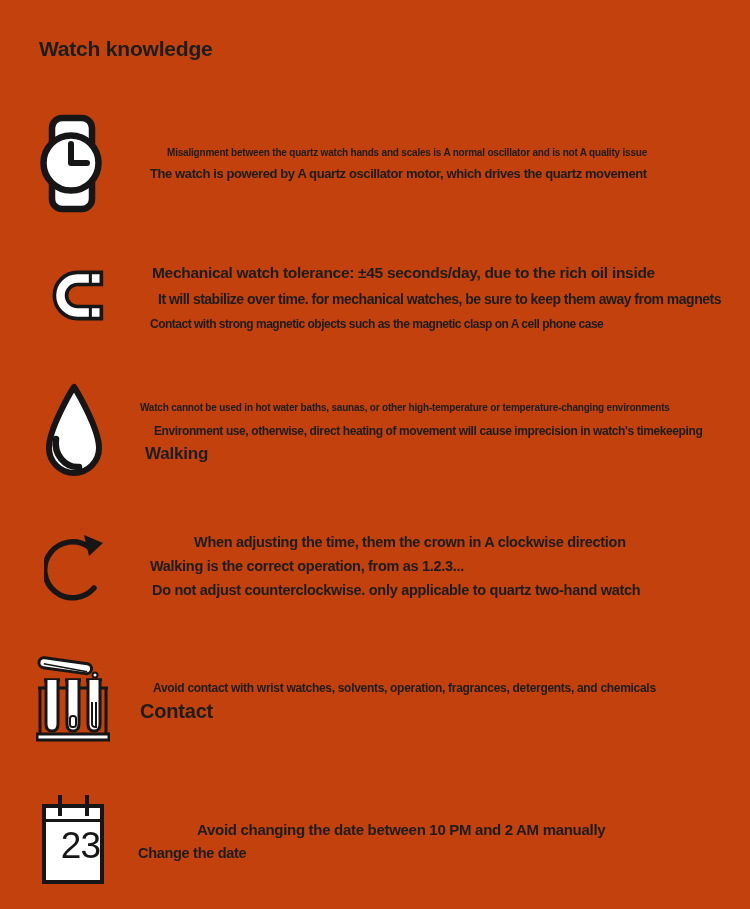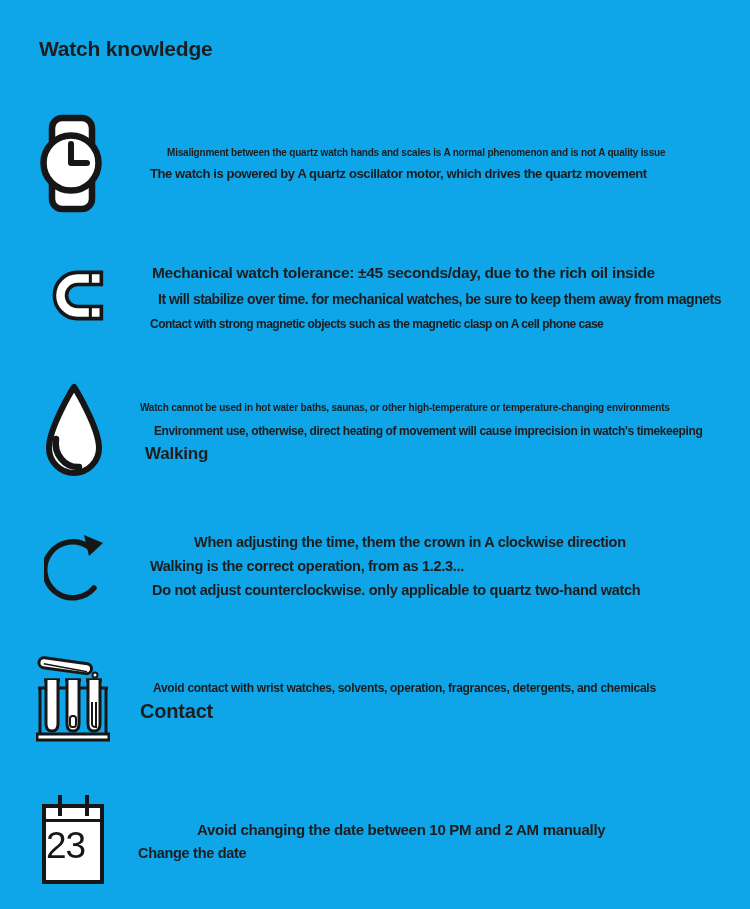--- a/index.html
+++ b/index.html
@@ -1,19 +1,19 @@
 <!DOCTYPE html>
 <html><head>
 <meta charset="utf-8">
 <style>
   html,body{margin:0;padding:0;background:#ffffff;}
   #page{
     position:relative;
     width:750px;height:909px;
-    background:#0ea5e9;
+    background:#c2410c;
     font-family:"Liberation Sans", sans-serif;
     overflow:hidden;
   }
   .txt{
     position:absolute;
     white-space:nowrap;
     font-weight:700;
     color:#1d1d1d;
     line-height:1.15;
   }
@@ -28,21 +28,21 @@
     position:absolute;
     top:-13px;
     width:3.5px;height:21px;
     background:#161616;
   }
   .cal-head{
     height:11px;
     border-bottom:3.5px solid #161616;
   }
   .cal-num{
-    text-align:left;
+    text-align:right;
     font-size:37px;
     font-weight:400;
     color:#161616;
     letter-spacing:-1px;
     margin-top:3px;
     font-family:"Liberation Sans", sans-serif;
   }
 </style>
 </head>
 <body>
@@ -50,21 +50,21 @@
 <div id="page">
 
   <div class="txt" style="left:39px;top:37px;font-size:21px;letter-spacing:-0.2px;">Watch knowledge</div>
 
   <div>
     <svg class="icon" style="left:40px;top:114px;width:64px;height:99px;" viewBox="0 0 64 99">
       <rect x="12" y="4" width="40" height="91" rx="10" fill="#fff" stroke="#161616" stroke-width="6.5"></rect>
       <circle cx="31" cy="49" r="27.5" fill="#fff" stroke="#161616" stroke-width="6.5"></circle>
       <path d="M31 30 L31 49 L47 49" fill="none" stroke="#161616" stroke-width="6" stroke-linecap="round" stroke-linejoin="round"></path>
     </svg>
-    <div class="txt" style="left:167px;top:147px;font-size:10px;letter-spacing:-0.2px;">Misalignment between the quartz watch hands and scales is A normal phenomenon and is not A quality issue</div>
+    <div class="txt" style="left:167px;top:147px;font-size:10px;letter-spacing:-0.2px;">Misalignment between the quartz watch hands and scales is A normal oscillator and is not A quality issue</div>
     <div class="txt" style="left:150px;top:167px;font-size:13px;letter-spacing:-0.4px;">The watch is powered by A quartz oscillator motor, which drives the quartz movement</div>
   </div>
 
   <div>
     <svg class="icon" style="left:44px;top:268px;width:61px;height:55px;" viewBox="0 0 100 90">
       <path d="M94 7 H55 A38 38 0 0 0 55 83 H94 V63 H55 A18 18 0 0 1 55 27 H94 Z" fill="#fff" stroke="#161616" stroke-width="6"></path>
       <line x1="76" y1="7" x2="76" y2="27" stroke="#161616" stroke-width="5"></line>
       <line x1="76" y1="63" x2="76" y2="83" stroke="#161616" stroke-width="5"></line>
     </svg>
     <div class="txt" style="left:152px;top:264px;font-size:15.5px;letter-spacing:-0.3px;">Mechanical watch tolerance: ±45 seconds/day, due to the rich oil inside</div>

